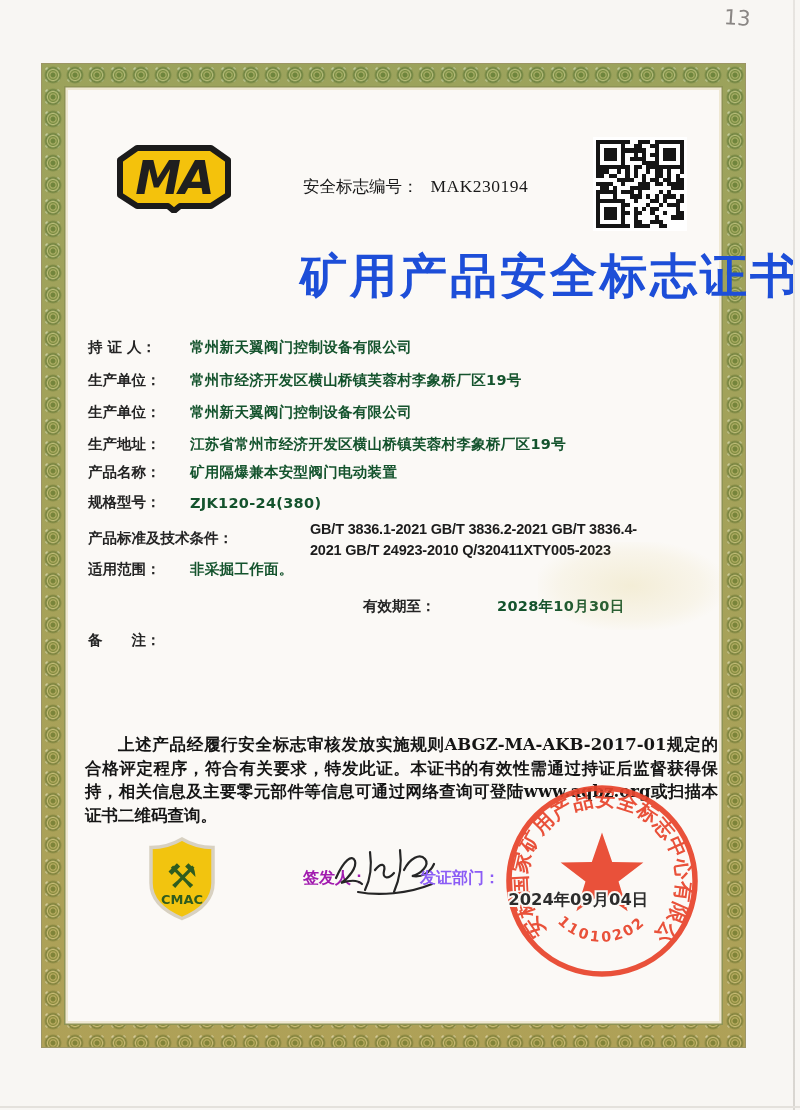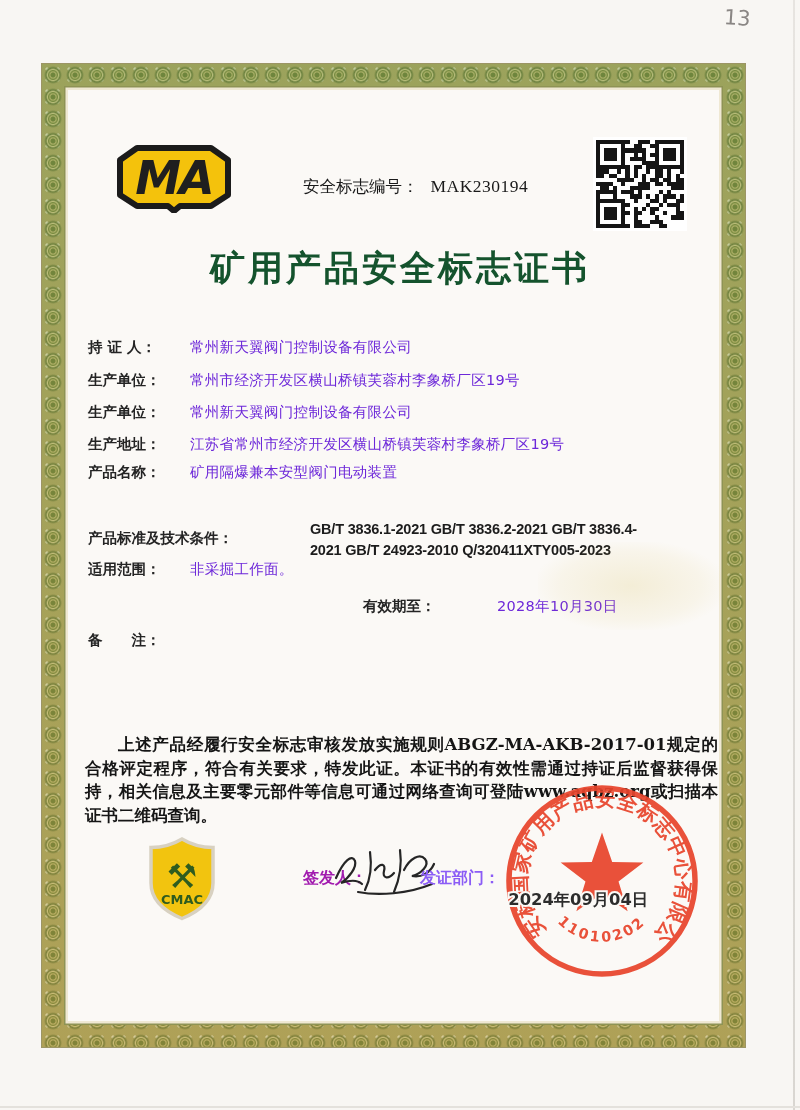--- a/index.html
+++ b/index.html
@@ -33,28 +33,28 @@
     font-family:"Liberation Serif","DejaVu Serif",serif;font-size:16.5px;}
   .certno .v{font-size:17.5px;letter-spacing:.5px;margin-left:12px;}
 
   
   .qr{position:absolute;left:596px;top:140px;width:88px;height:88px;background:#fff;
     display:grid;grid-template-columns:repeat(21,1fr);grid-template-rows:repeat(21,1fr);
     outline:3px solid #fff;}
   .qr i{display:block;}
   .qr i.qd{background:#151515;}
 
-  .title{position:absolute;top:245px;left:0;width:100%;text-align:center;
-    font-size:35px;font-weight:900;letter-spacing:3px;color:#14532d;}
+  .title{position:absolute;top:245px;left:0;width:100%;text-align:right;
+    font-size:47px;font-weight:900;letter-spacing:3px;color:#1d4ed8;}
 
   
   .row{position:absolute;left:88px;display:flex;align-items:center;white-space:nowrap;}
   .lbl{display:inline-block;width:102px;font-weight:bold;font-size:14.5px;color:#242424;}
   .lbl.auto{width:auto;}
-  .val{font-weight:normal;font-size:14.5px;color:#6d28d9;letter-spacing:.3px;}
+  .val{font-weight:bold;font-size:14.5px;color:#14532d;letter-spacing:.3px;}
   .std-val{position:absolute;left:310px;top:519px;width:412px;
     font-family:"Liberation Sans","DejaVu Sans",sans-serif;
     font-weight:bold;font-size:14.5px;line-height:21px;color:#1c1c1c;letter-spacing:-0.2px;}
 
   
   .statement{position:absolute;left:85px;top:733px;width:633px;margin:0;
     font-family:"DejaVu Serif","Liberation Serif",serif;
     font-weight:bold;font-size:16.5px;line-height:23.5px;color:#151515;
     text-align:justify;text-indent:2em;}
 
@@ -548,20 +548,24 @@
     <span class="lbl">生产单位：</span>
     <span class="val">常州新天翼阀门控制设备有限公司</span>
   </div>
   <div class="row" style="top:435px">
     <span class="lbl">生产地址：</span>
     <span class="val">江苏省常州市经济开发区横山桥镇芙蓉村李象桥厂区19号</span>
   </div>
   <div class="row" style="top:463px">
     <span class="lbl">产品名称：</span>
     <span class="val">矿用隔爆兼本安型阀门电动装置</span>
+  </div>
+  <div class="row" style="top:493px">
+    <span class="lbl">规格型号：</span>
+    <span class="val">ZJK120-24(380)</span>
   </div>
   <div class="row" style="top:529px">
     <span class="lbl auto">产品标准及技术条件：</span>
   </div>
   <div class="std-val">
     <span>GB/T 3836.1-2021 GB/T 3836.2-2021 GB/T 3836.4-</span><br>
     <span>2021 GB/T 24923-2010 Q/320411XTY005-2023</span>
   </div>
   <div class="row" style="top:560px">
     <span class="lbl">适用范围：</span>

